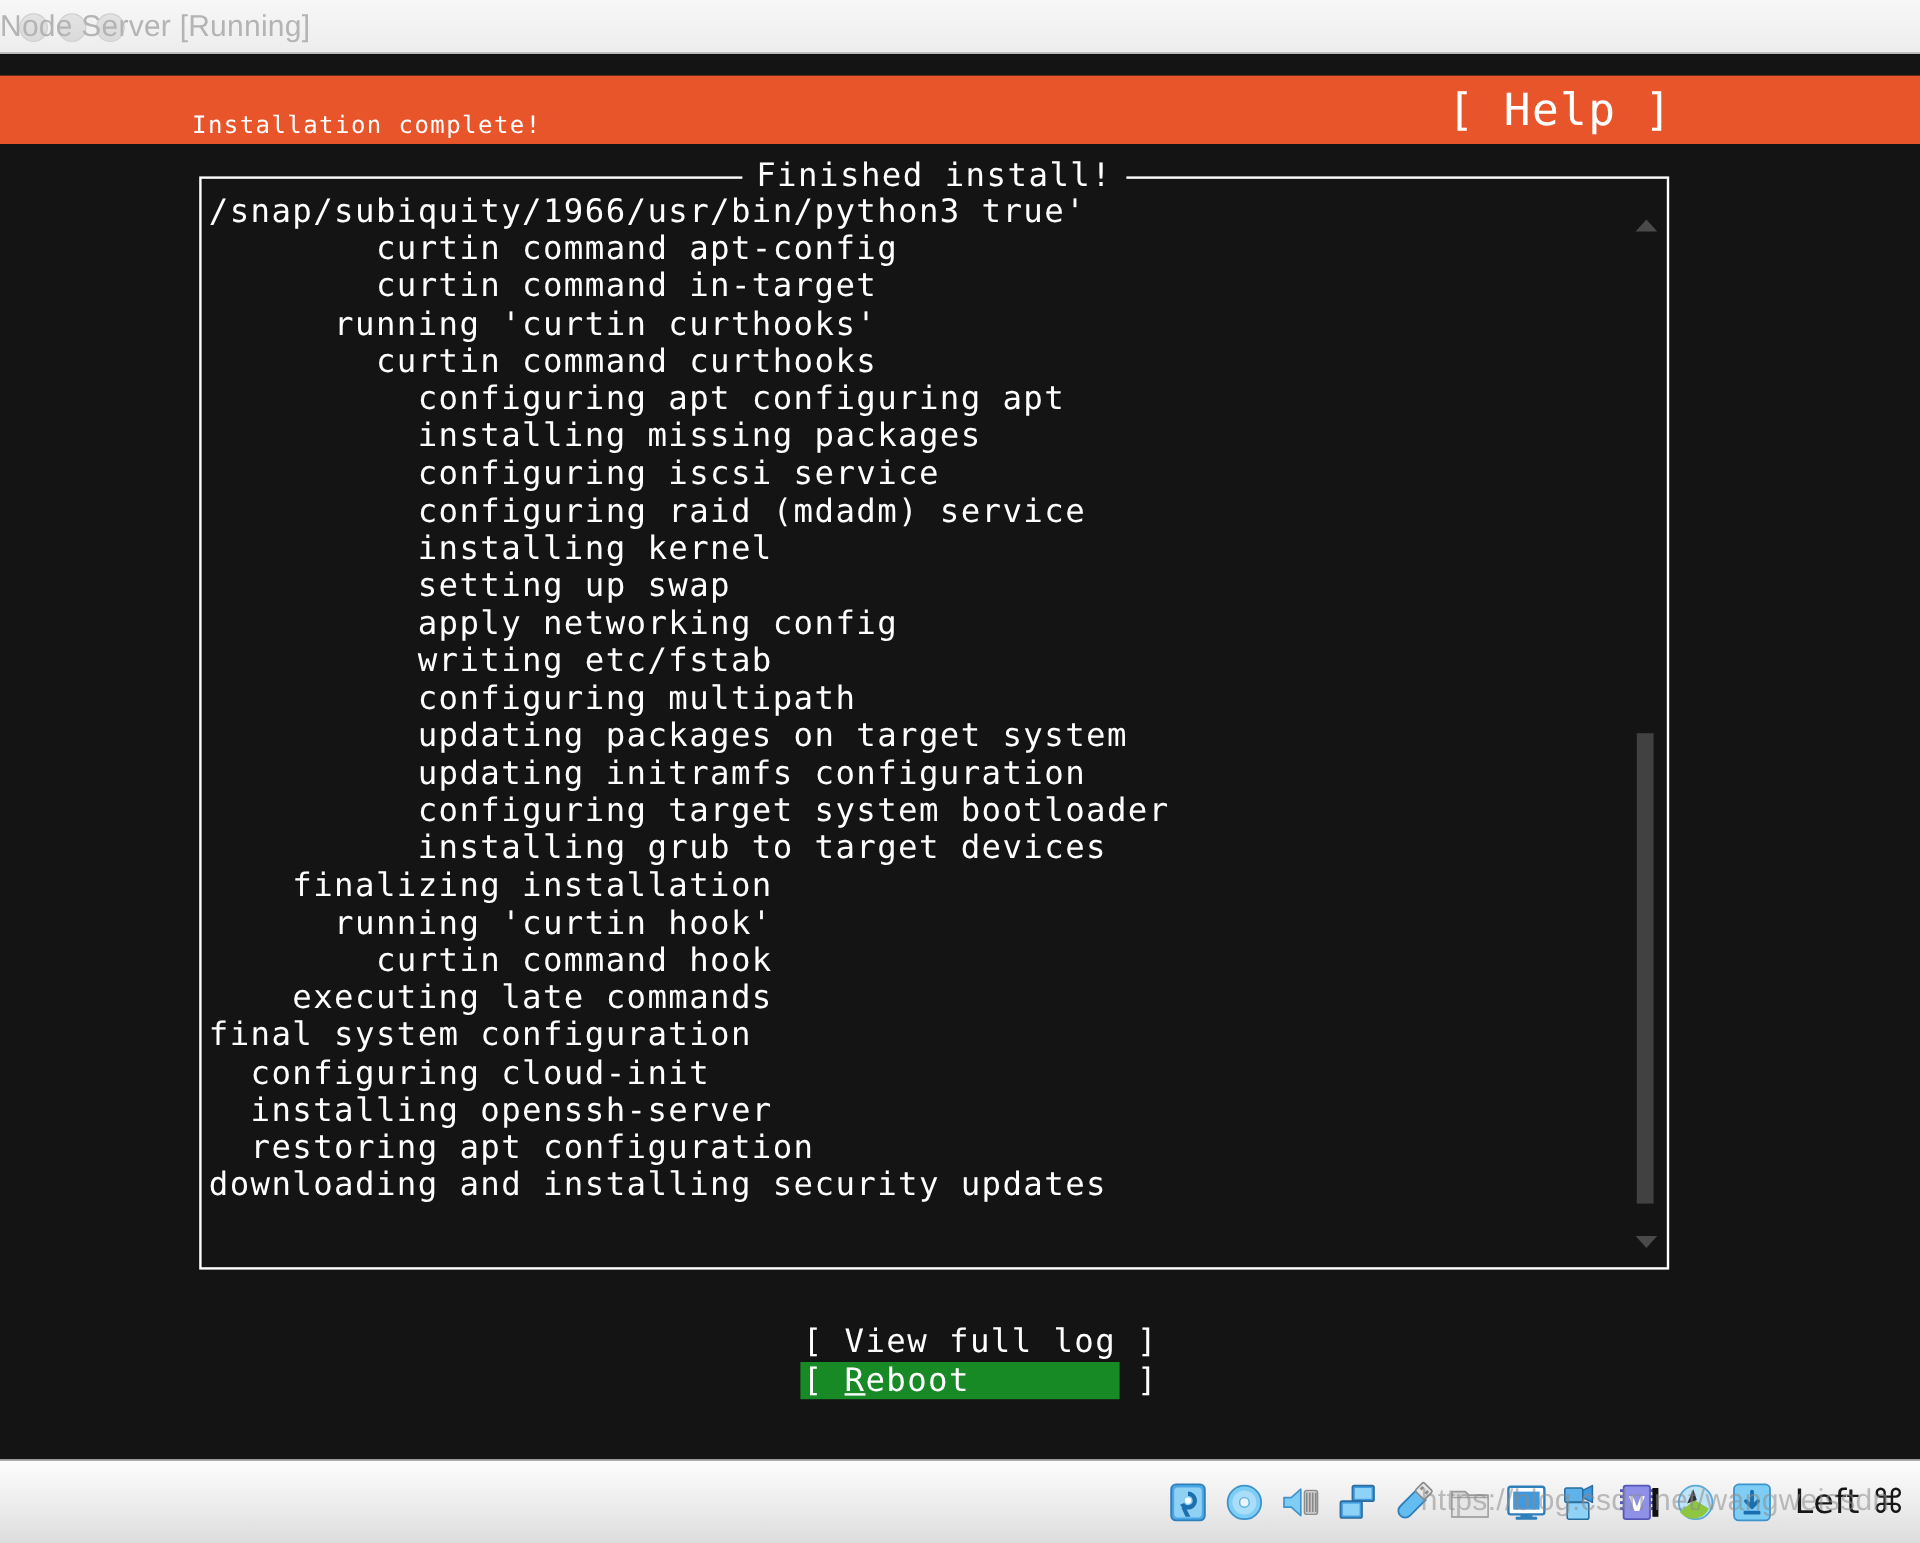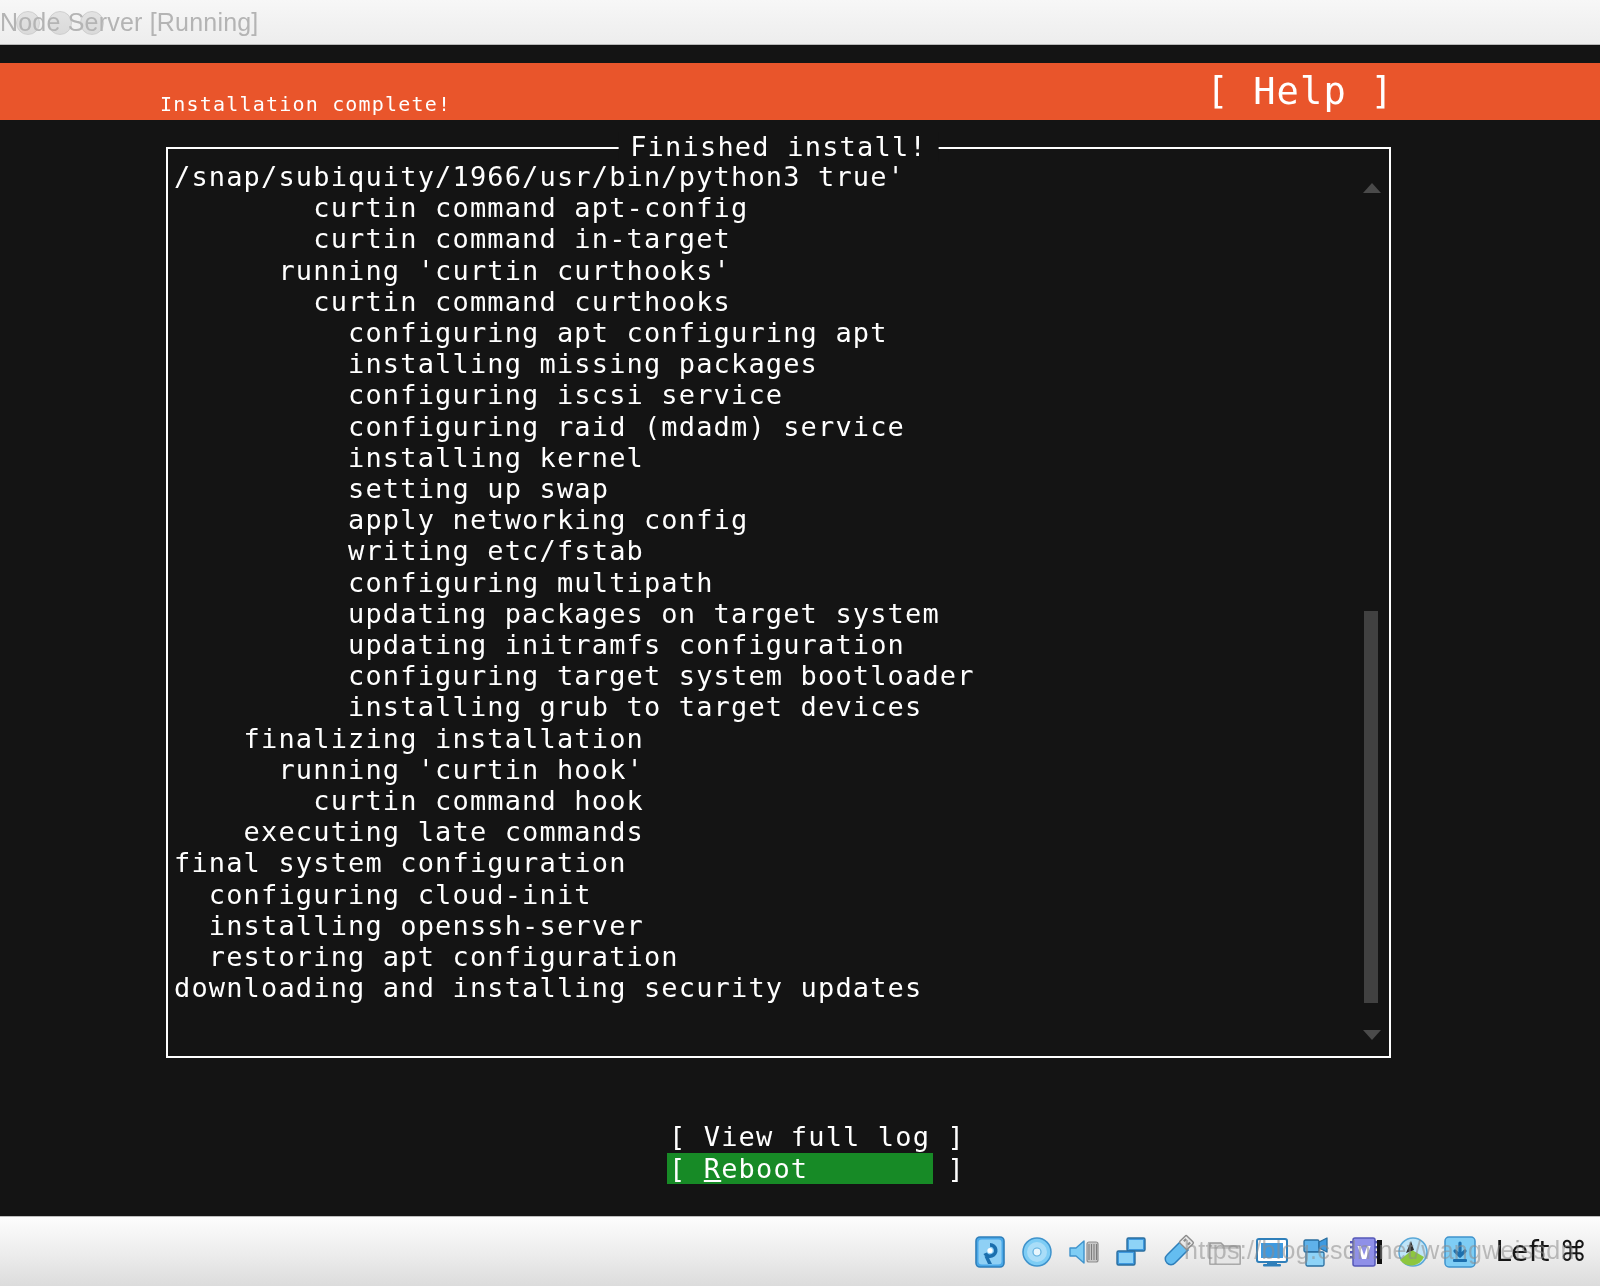--- a/index.html
+++ b/index.html
@@ -176,21 +176,20 @@
     background: #414141;
     cursor: pointer;
   }
 
   
   #buttons {
     position: absolute;
     left: 0;
     top: 1057px;
     width: 1600px;
-    margin-top: 18px;
   }
   .menu-btn {
     display: block;
     margin: 0 auto;
     width: 266px;
     font-size: 27px;
     line-height: 31.5px;
     letter-spacing: 1.15px;
     white-space: pre;
     color: #ffffff;

